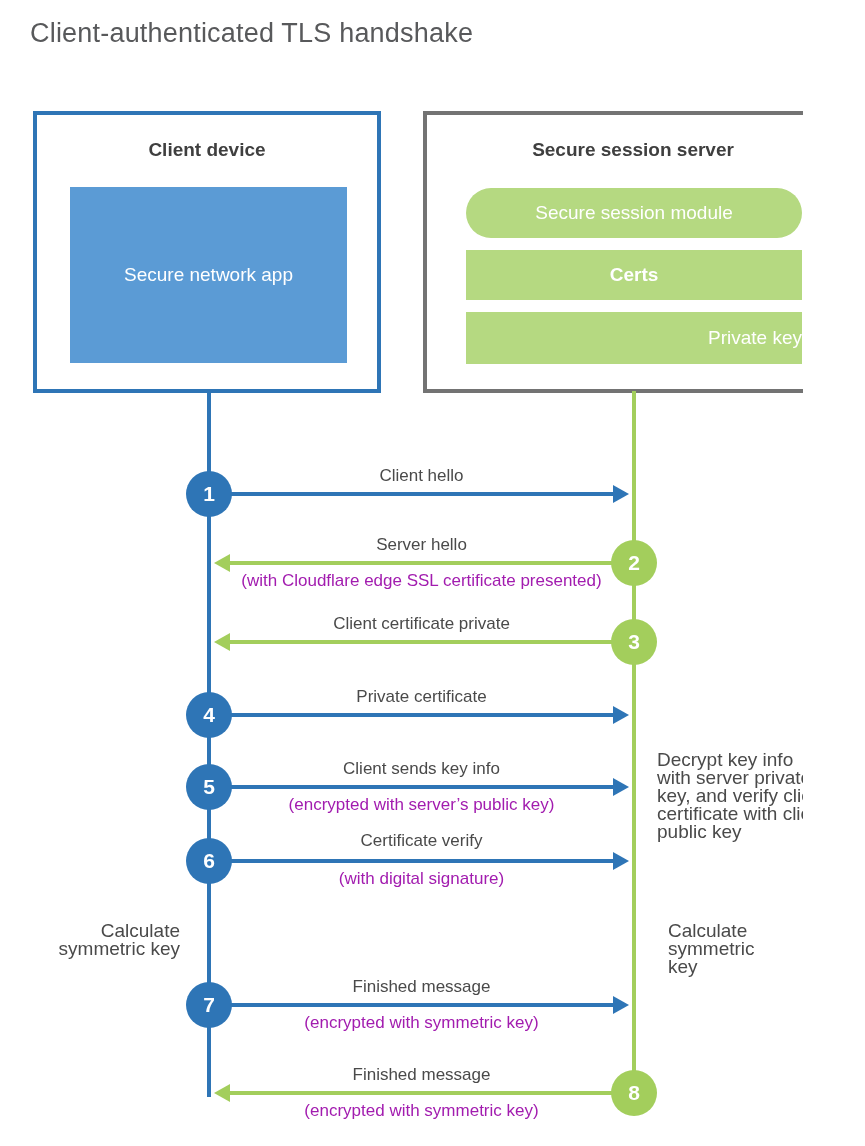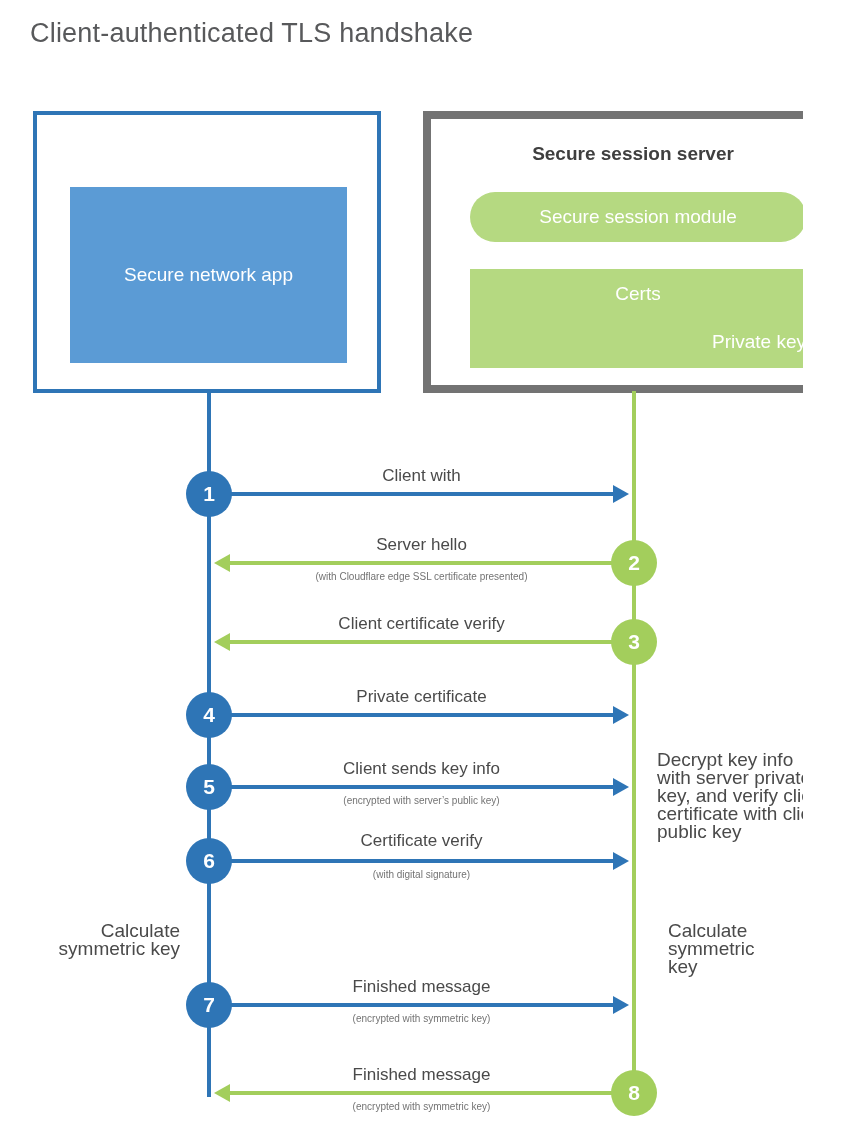--- a/index.html
+++ b/index.html
@@ -7,21 +7,21 @@
     position:relative;width:803px;height:1146px;background:#fff;overflow:hidden;
     font-family:"Liberation Sans","DejaVu Sans",sans-serif;color:#4a4a4a;
   }
   .page-title{
     position:absolute;left:30px;top:18px;font-size:27px;font-weight:300;
     color:#58595b;letter-spacing:.2px;
   }
   
   .entity-box{position:absolute;box-sizing:border-box;background:#fff;}
   .entity-box.blue{border:4px solid #2e75b6;}
-  .entity-box.green{border:8px solid #737373;}
+  .entity-box.green{border:4px solid #737373;}
   .entity-title{
     position:absolute;left:0;right:0;top:24px;text-align:center;
     font-size:19px;font-weight:bold;color:#3f3f3f;
   }
   .app-box{
     position:absolute;background:#5b9bd5;color:#fff;font-size:19px;line-height:26px;
     display:flex;align-items:center;justify-content:center;text-align:center;
   }
   .module-bar{
     position:absolute;background:#b5d981;color:#fff;font-size:19px;
@@ -49,77 +49,78 @@
   .arrow.left  .head{left:-15px;border-right:16px solid;}
   .arrow.blue .head{border-left-color:#2e75b6;border-right-color:#2e75b6;}
   .arrow.green .head{border-left-color:#a3ce5c;border-right-color:#a3ce5c;}
   
   .msg-label{
     position:absolute;left:229px;width:385px;text-align:center;
     font-size:17px;color:#4a4a4a;
   }
   .msg-sub{
     position:absolute;left:229px;width:385px;text-align:center;
-    font-size:10px;color:#737373;
+    font-size:17px;color:#a21caf;
   }
   
   .side-note{position:absolute;font-size:19px;line-height:18px;color:#4a4a4a;}
 </style>
 </head>
 <body>
 
 <div id="canvas">
 
   <div class="page-title">Client-authenticated TLS handshake</div>
 
   <div class="entity-box blue" style="left:33px;top:111px;width:348px;height:282px;">
+    <div class="entity-title">Client device</div>
     <div class="app-box" style="left:33px;top:72px;width:277px;height:176px;">
       <span style="max-width:180px;">Secure network app</span>
     </div>
   </div>
 
   <div class="entity-box green" style="left:423px;top:111px;width:420px;height:282px;">
     <div class="entity-title">Secure session server</div>
     <div class="module-bar" style="left:39px;top:73px;width:336px;height:50px;border-radius:25px;">
       <span>Secure session module</span>
     </div>
-    <div class="module-bar" style="left:39px;top:150px;width:336px;height:50px;">
+    <div class="module-bar" style="left:39px;top:135px;width:336px;height:50px;font-weight:bold;">
       <span>Certs</span>
     </div>
     <div class="module-bar" style="left:39px;top:197px;width:336px;height:52px;justify-content:flex-end;">
       <span>Private key</span>
     </div>
   </div>
 
   <div class="lifeline blue" style="left:207px;top:391px;height:706px;"></div>
   <div class="lifeline green" style="left:632px;top:391px;height:704px;"></div>
 
   <div>
     <div class="circle blue" style="left:186px;top:471px;">1</div>
     <div class="arrow blue right" style="left:209px;top:492px;width:405px;">
         <span class="head"></span>
       </div>
-    <div class="msg-label" style="top:466px;">Client with</div>
+    <div class="msg-label" style="top:466px;">Client hello</div>
   </div>
 
   <div>
     <div class="circle green" style="left:611px;top:540px;">2</div>
     <div class="arrow green left" style="left:229px;top:561px;width:405px;">
         <span class="head"></span>
       </div>
     <div class="msg-label" style="top:535px;">Server hello</div>
     <div class="msg-sub" style="top:571px;">(with Cloudflare edge SSL certificate presented)</div>
   </div>
 
   <div>
     <div class="circle green" style="left:611px;top:619px;">3</div>
     <div class="arrow green left" style="left:229px;top:640px;width:405px;">
         <span class="head"></span>
       </div>
-    <div class="msg-label" style="top:614px;">Client certificate verify</div>
+    <div class="msg-label" style="top:614px;">Client certificate private</div>
   </div>
 
   <div>
     <div class="circle blue" style="left:186px;top:692px;">4</div>
     <div class="arrow blue right" style="left:209px;top:713px;width:405px;">
         <span class="head"></span>
       </div>
     <div class="msg-label" style="top:687px;">Private certificate</div>
   </div>
 

